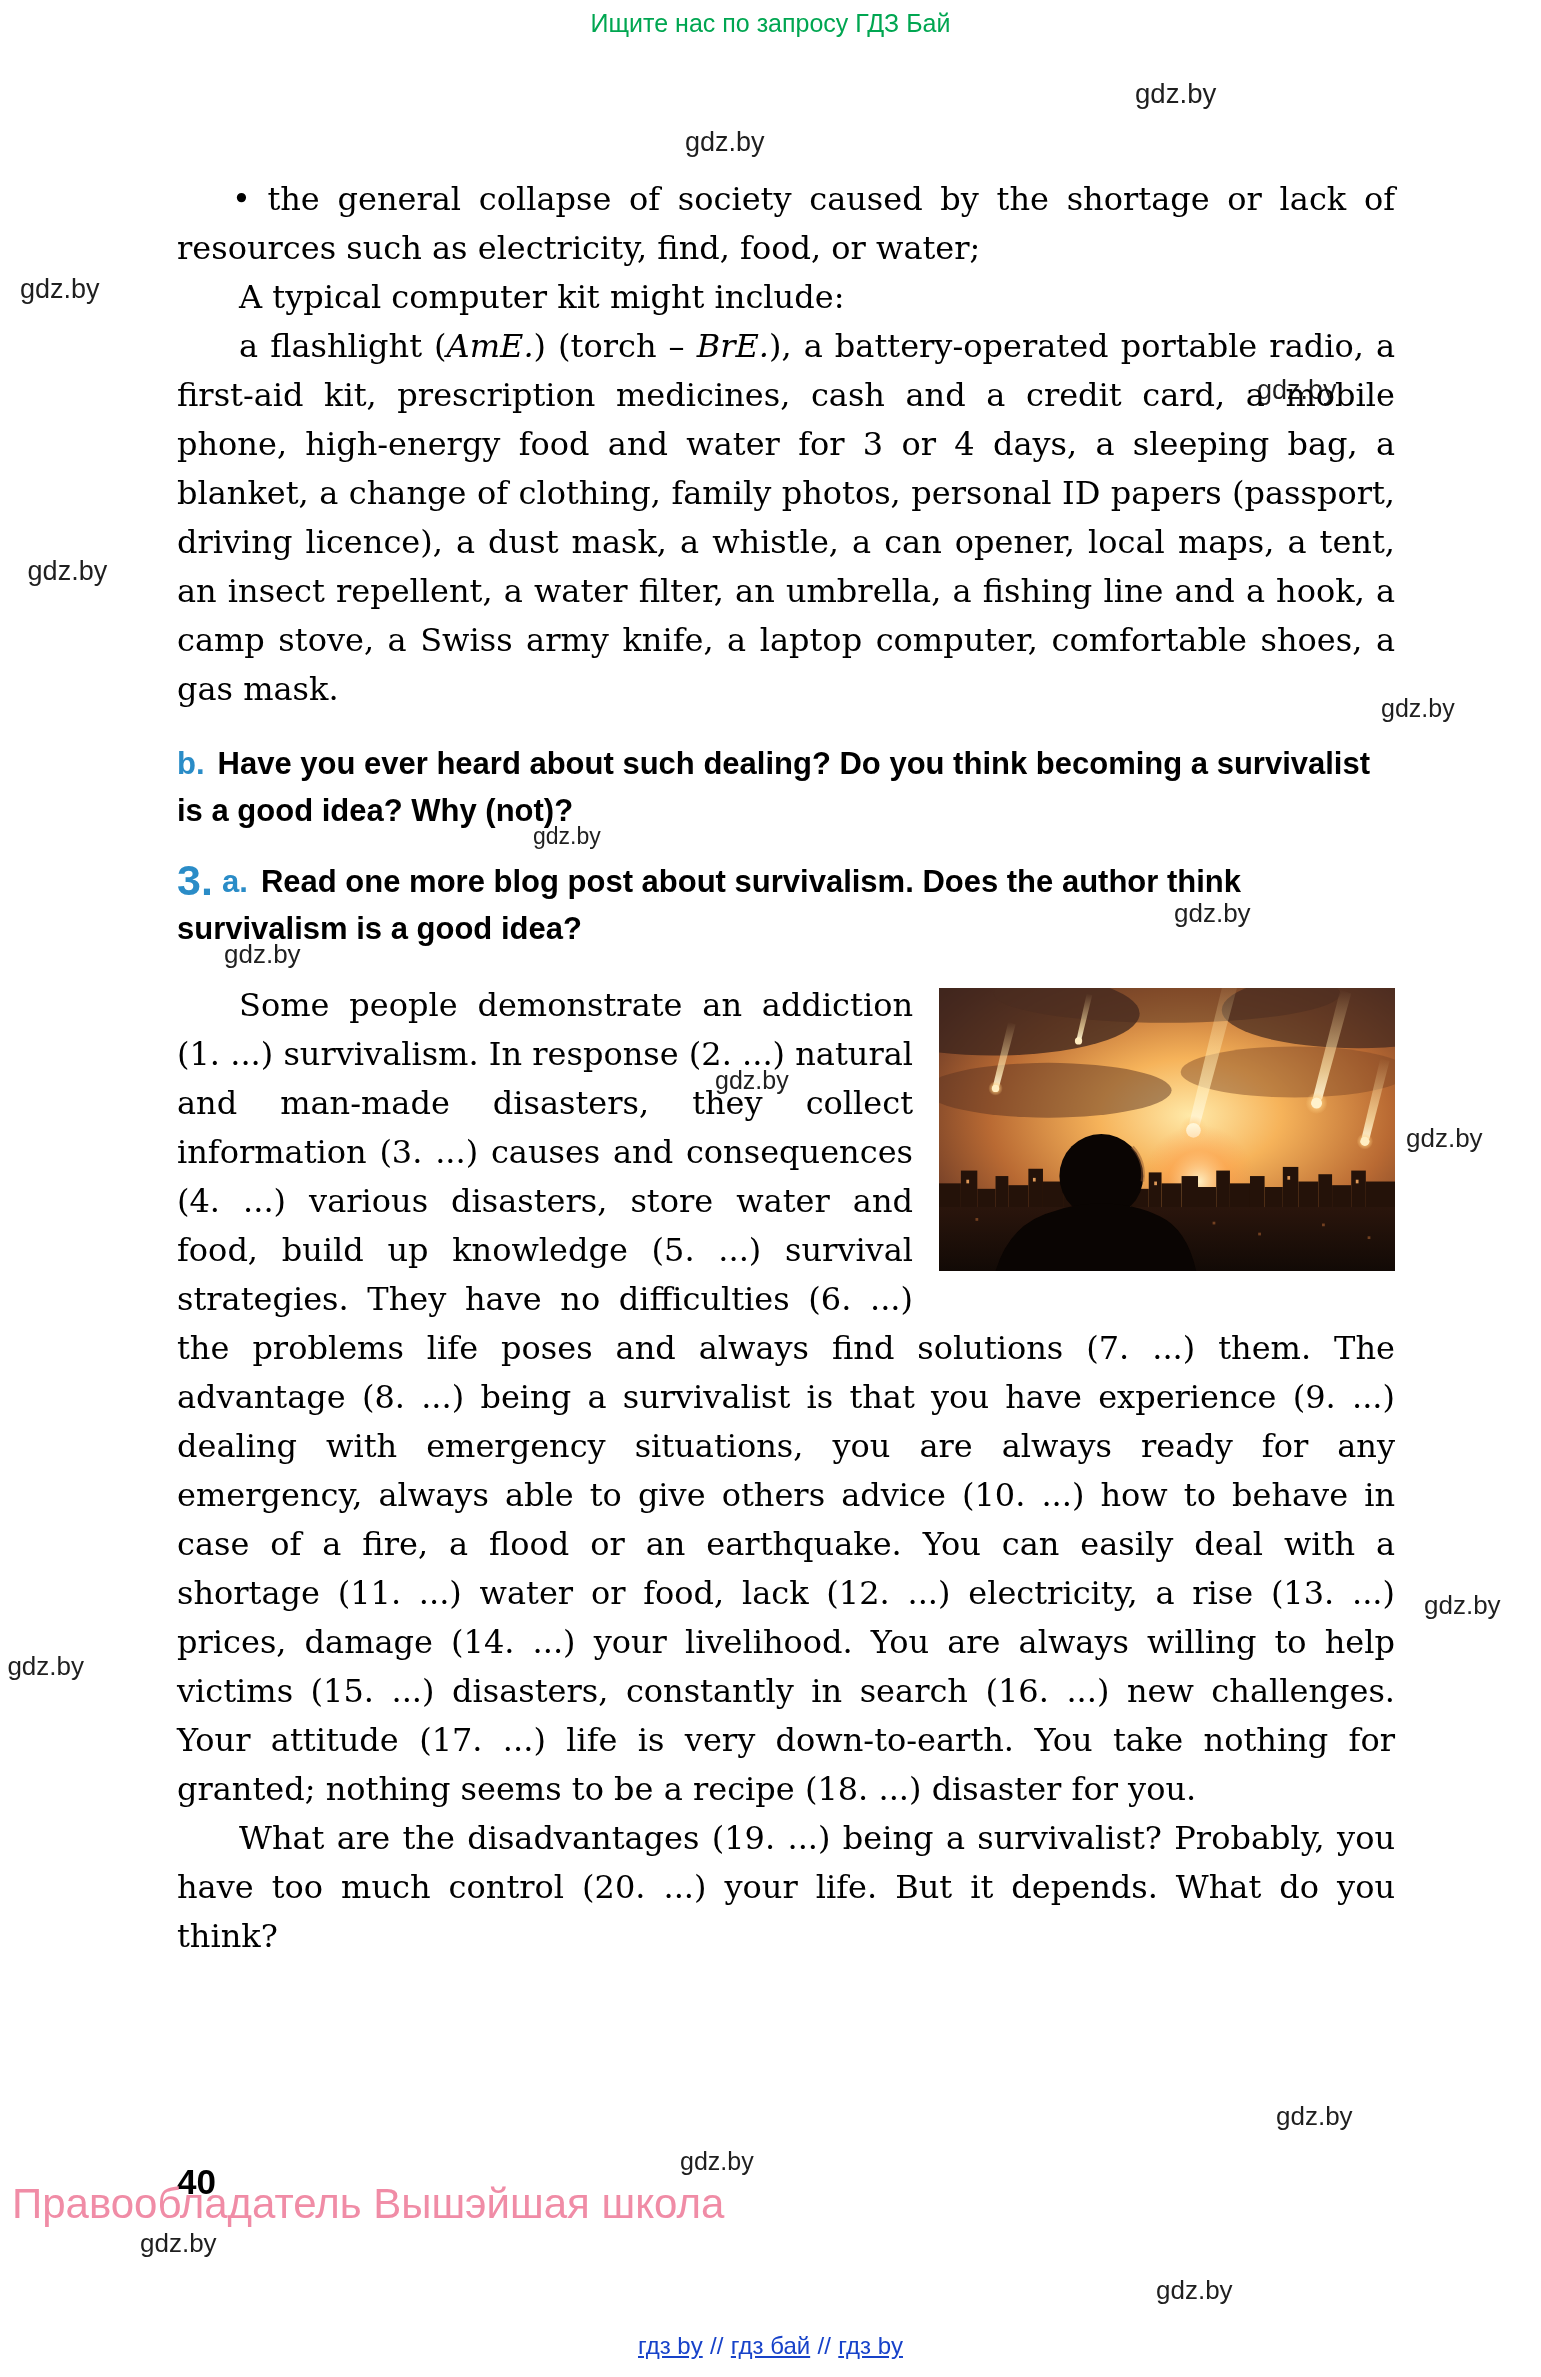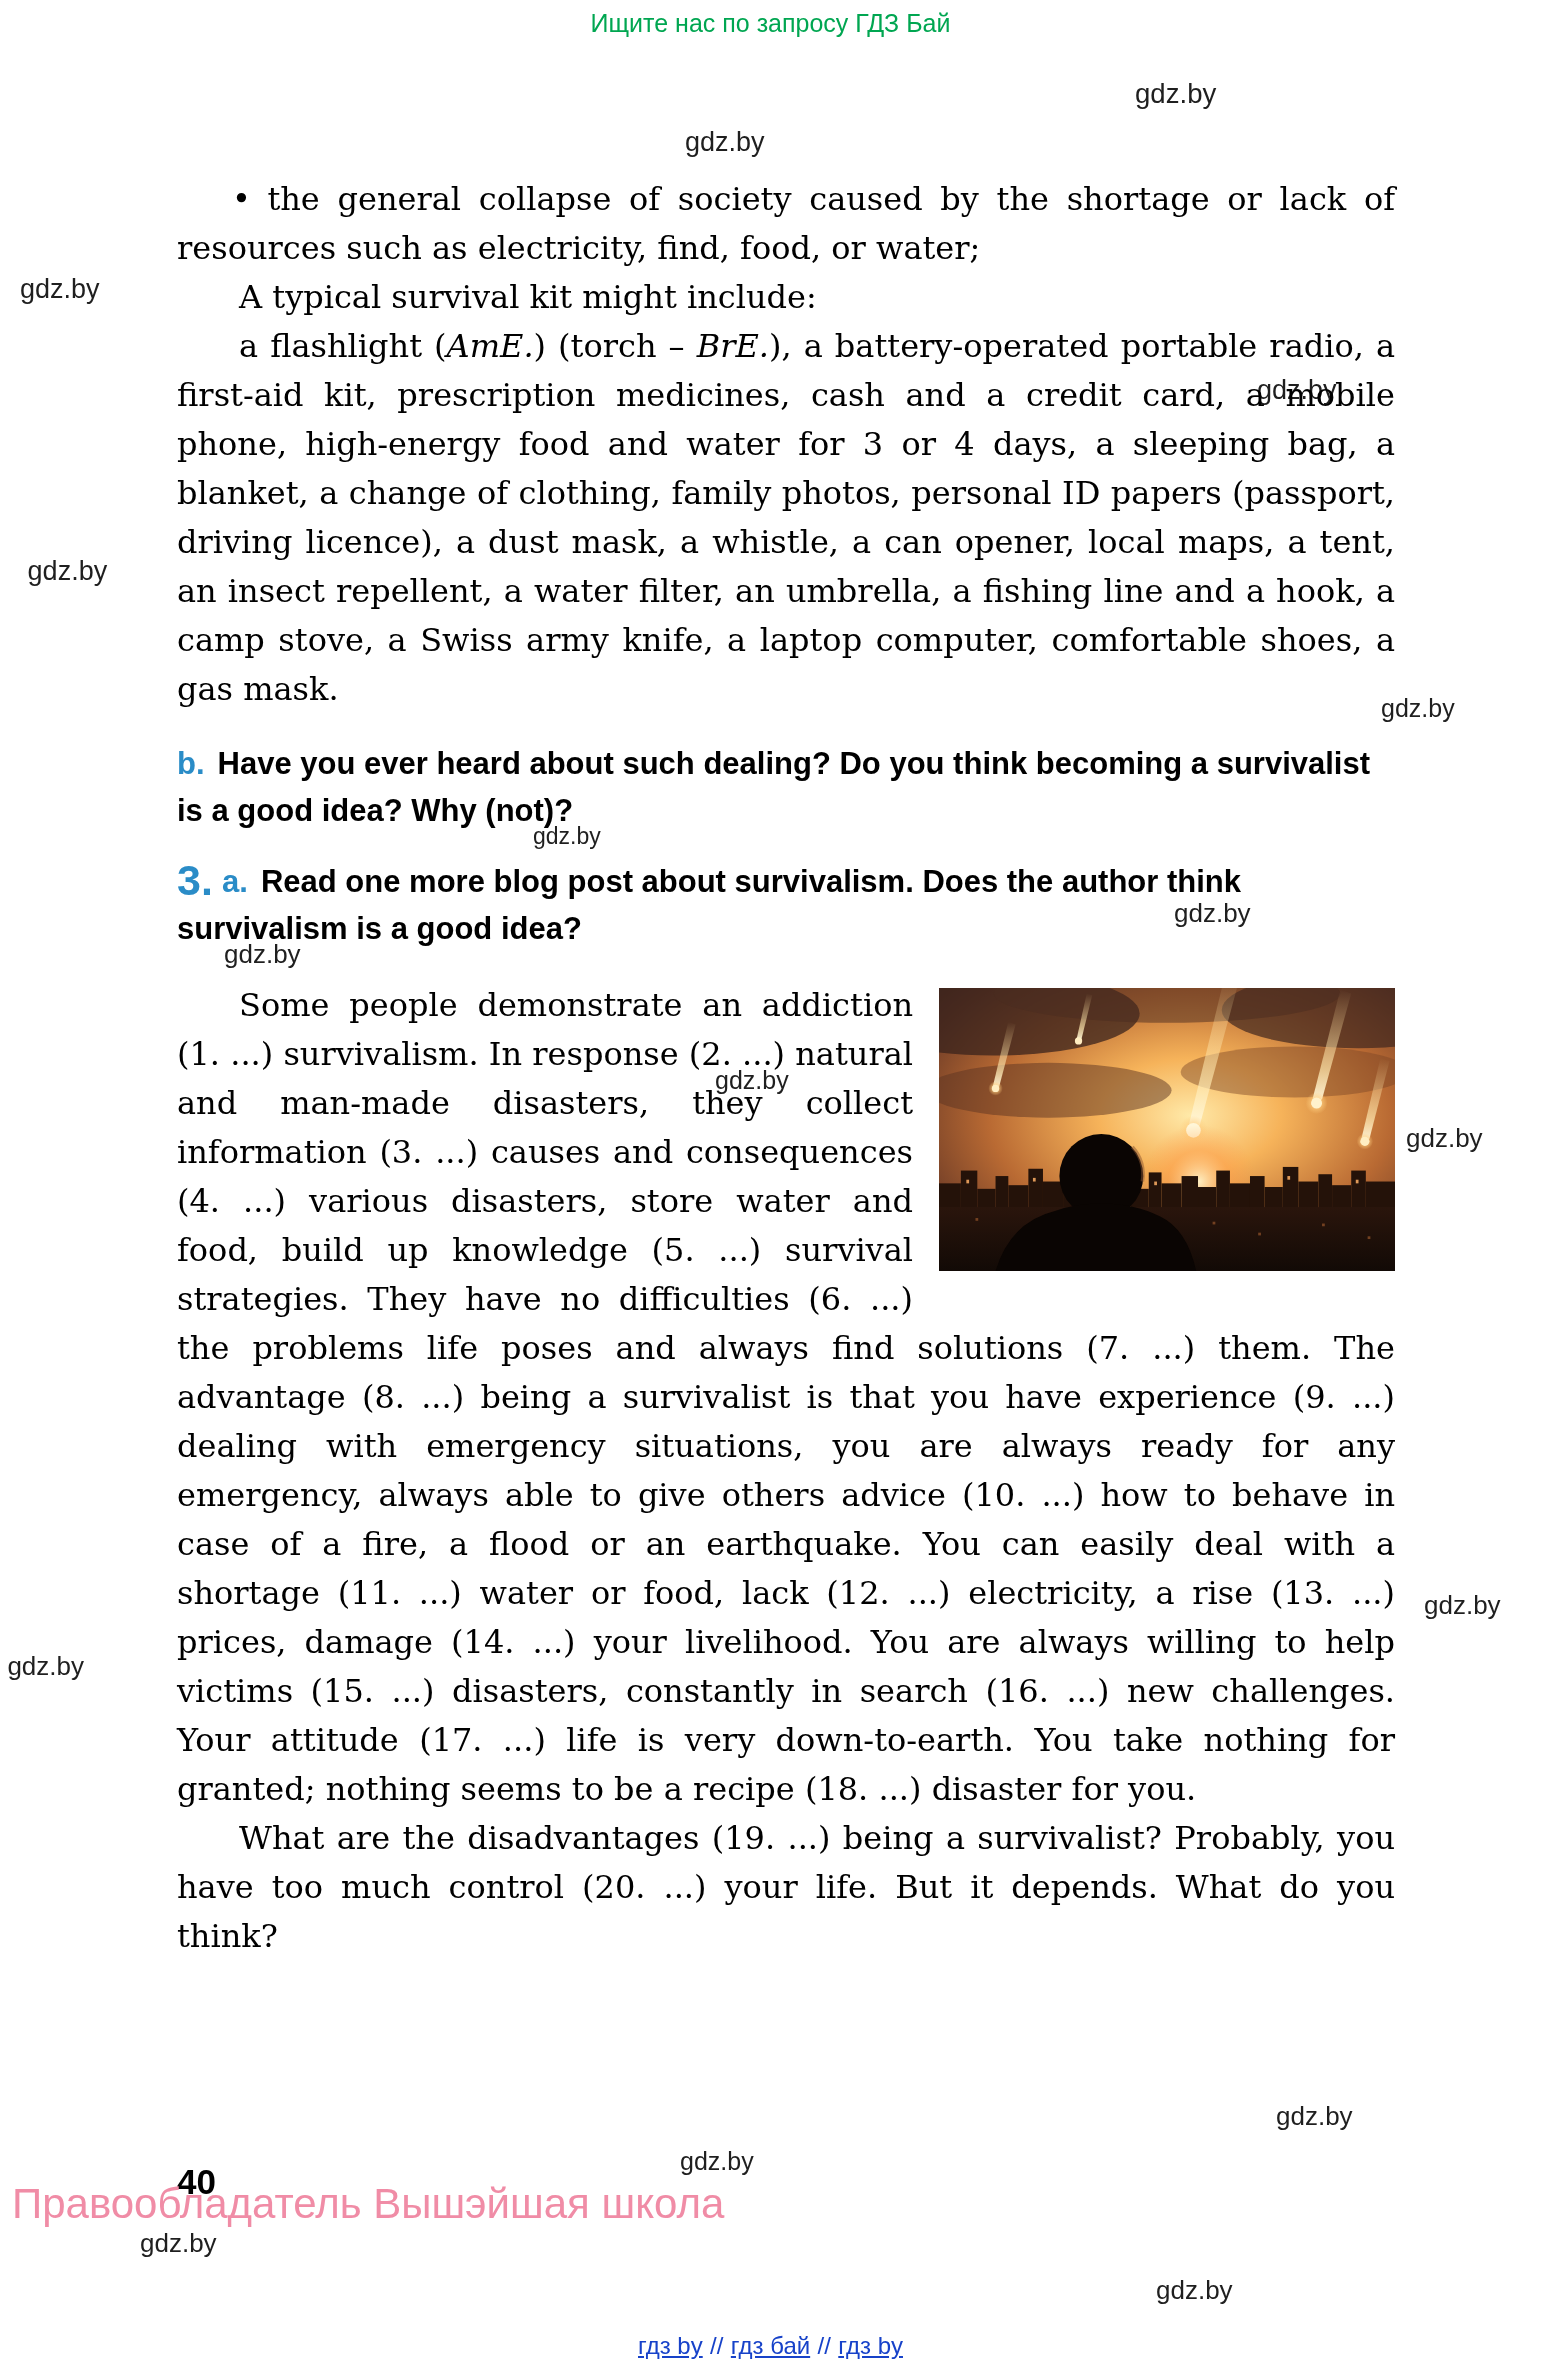--- a/index.html
+++ b/index.html
@@ -106,21 +106,21 @@
     <span class="wm" style="left: 140px; top: 2228px; font-size: 26px;">gdz.by</span>
     <span class="wm" style="left: 1156px; top: 2275px; font-size: 26px;">gdz.by</span>
   </div>
 
 <main class="content">
 
   <p class="para bullet"><span class="bul">•</span><span>the general collapse of society caused by the shortage or lack of resources such as electricity, find, food, or water;</span></p>
 
 
 
-  <p class="para indent">A typical survival kit might include:</p>
+  <p class="para indent">A typical computer kit might include:</p>
 
   <p class="para indent"><span>a flashlight (</span><i>AmE.</i><span>) (torch – </span><i>BrE.</i><span>), a battery-operated portable radio, a first-aid kit, prescription medicines, cash and a credit card, a mobile phone, high-energy food and water for 3 or 4 days, a sleeping bag, a blanket, a change of clothing, family photos, personal ID papers (passport, driving licence), a dust mask, a whistle, a can opener, local maps, a tent, an insect repellent, a water filter, an umbrella, a fishing line and a hook, a camp stove, a Swiss army knife, a laptop computer, comfortable shoes, a gas mask.</span></p>
 
   <p class="exercise"><span class="ex-letter">b.</span><span class="ex-text">Have you ever heard about such dealing? Do you think becoming a survivalist is a good idea? Why (not)?</span></p>
 
   <p class="exercise ex3"><span class="ex-number">3.</span><span class="ex-letter">a.</span><span class="ex-text">Read one more blog post about survivalism. Does the author think survivalism is a good idea?</span></p>
 
   <p class="para indent blog1"><span class="figure">
         <svg viewBox="0 0 500 310" preserveAspectRatio="none" aria-hidden="true">
       <defs>

